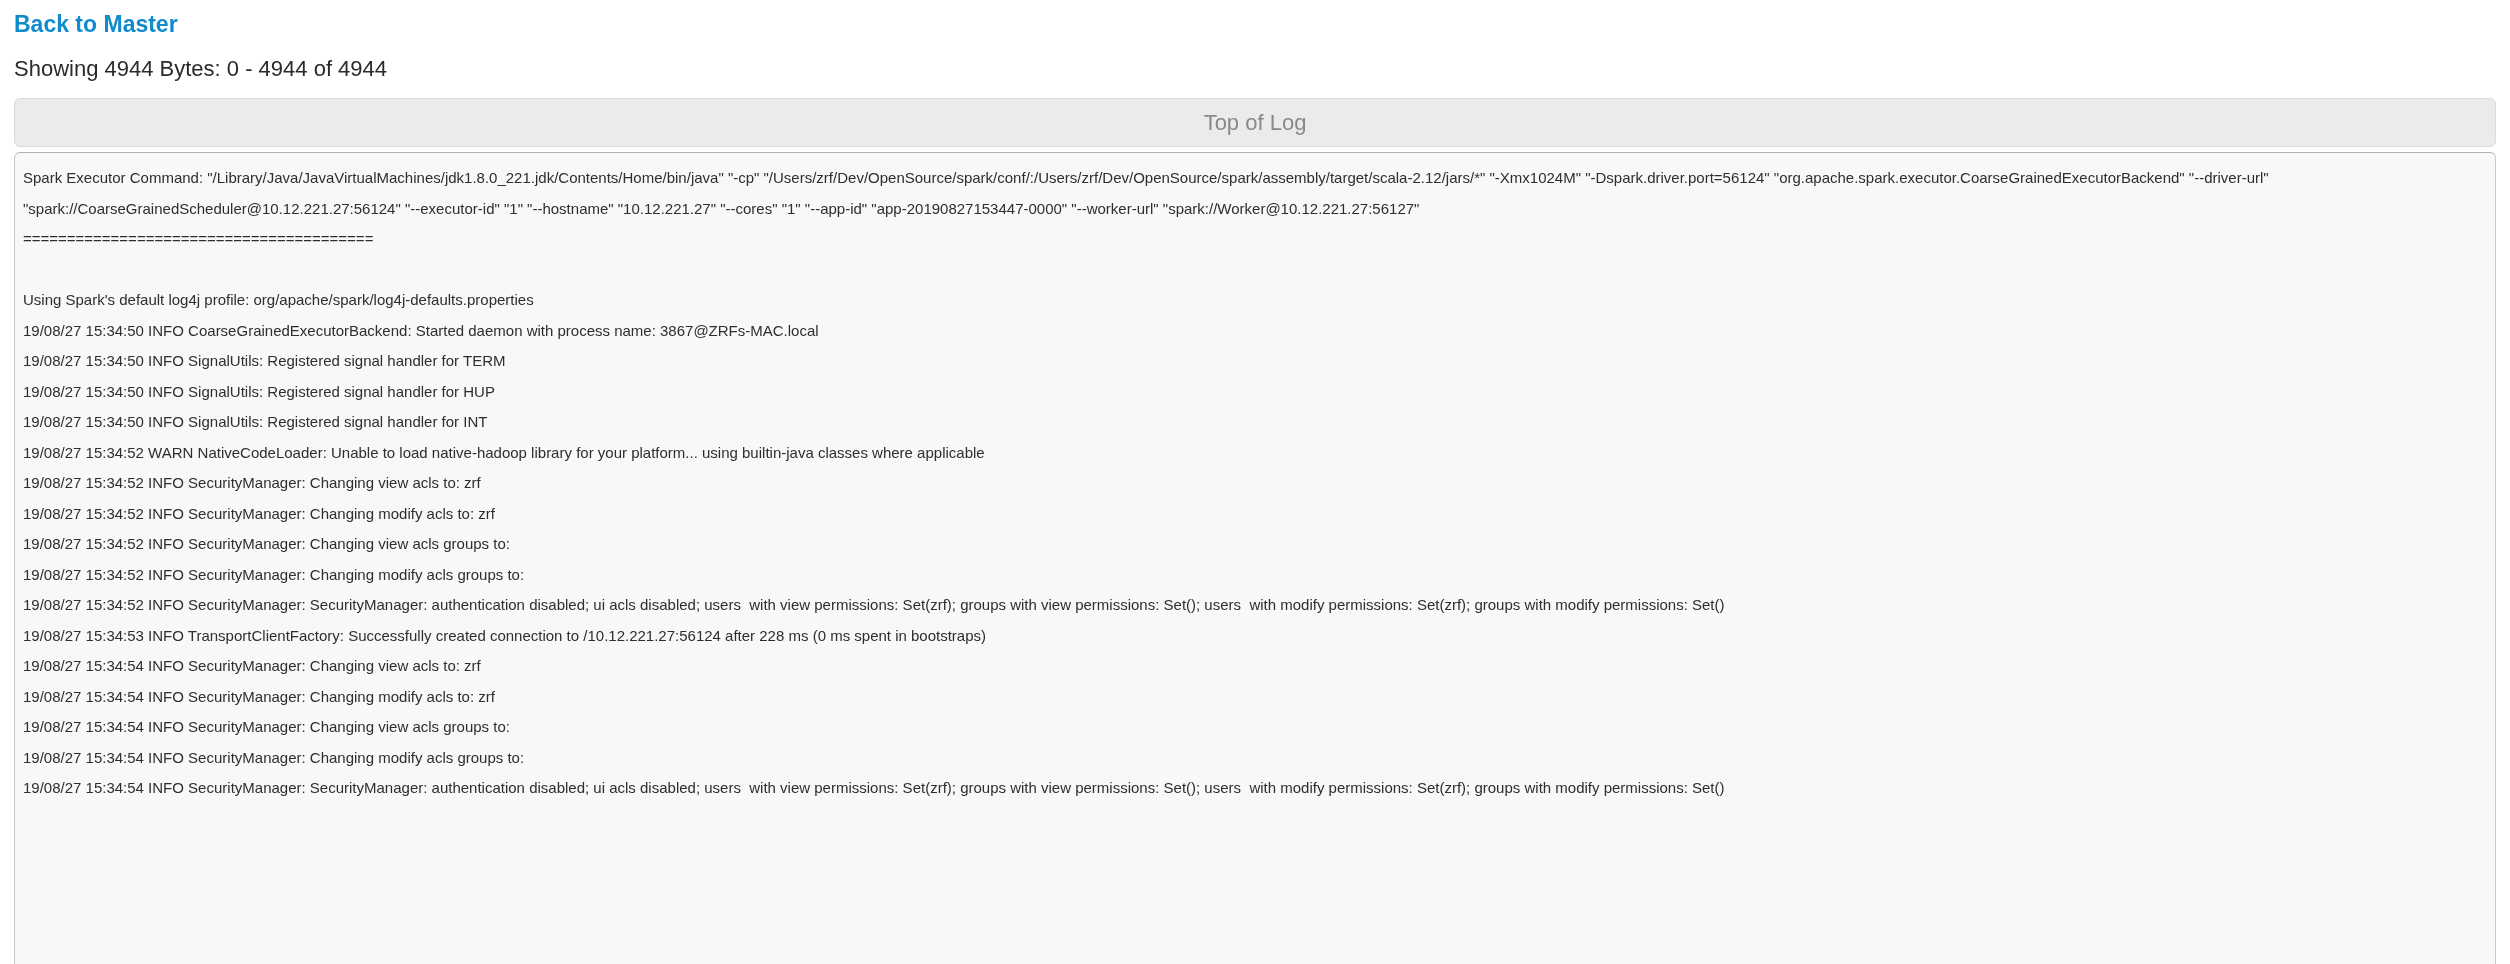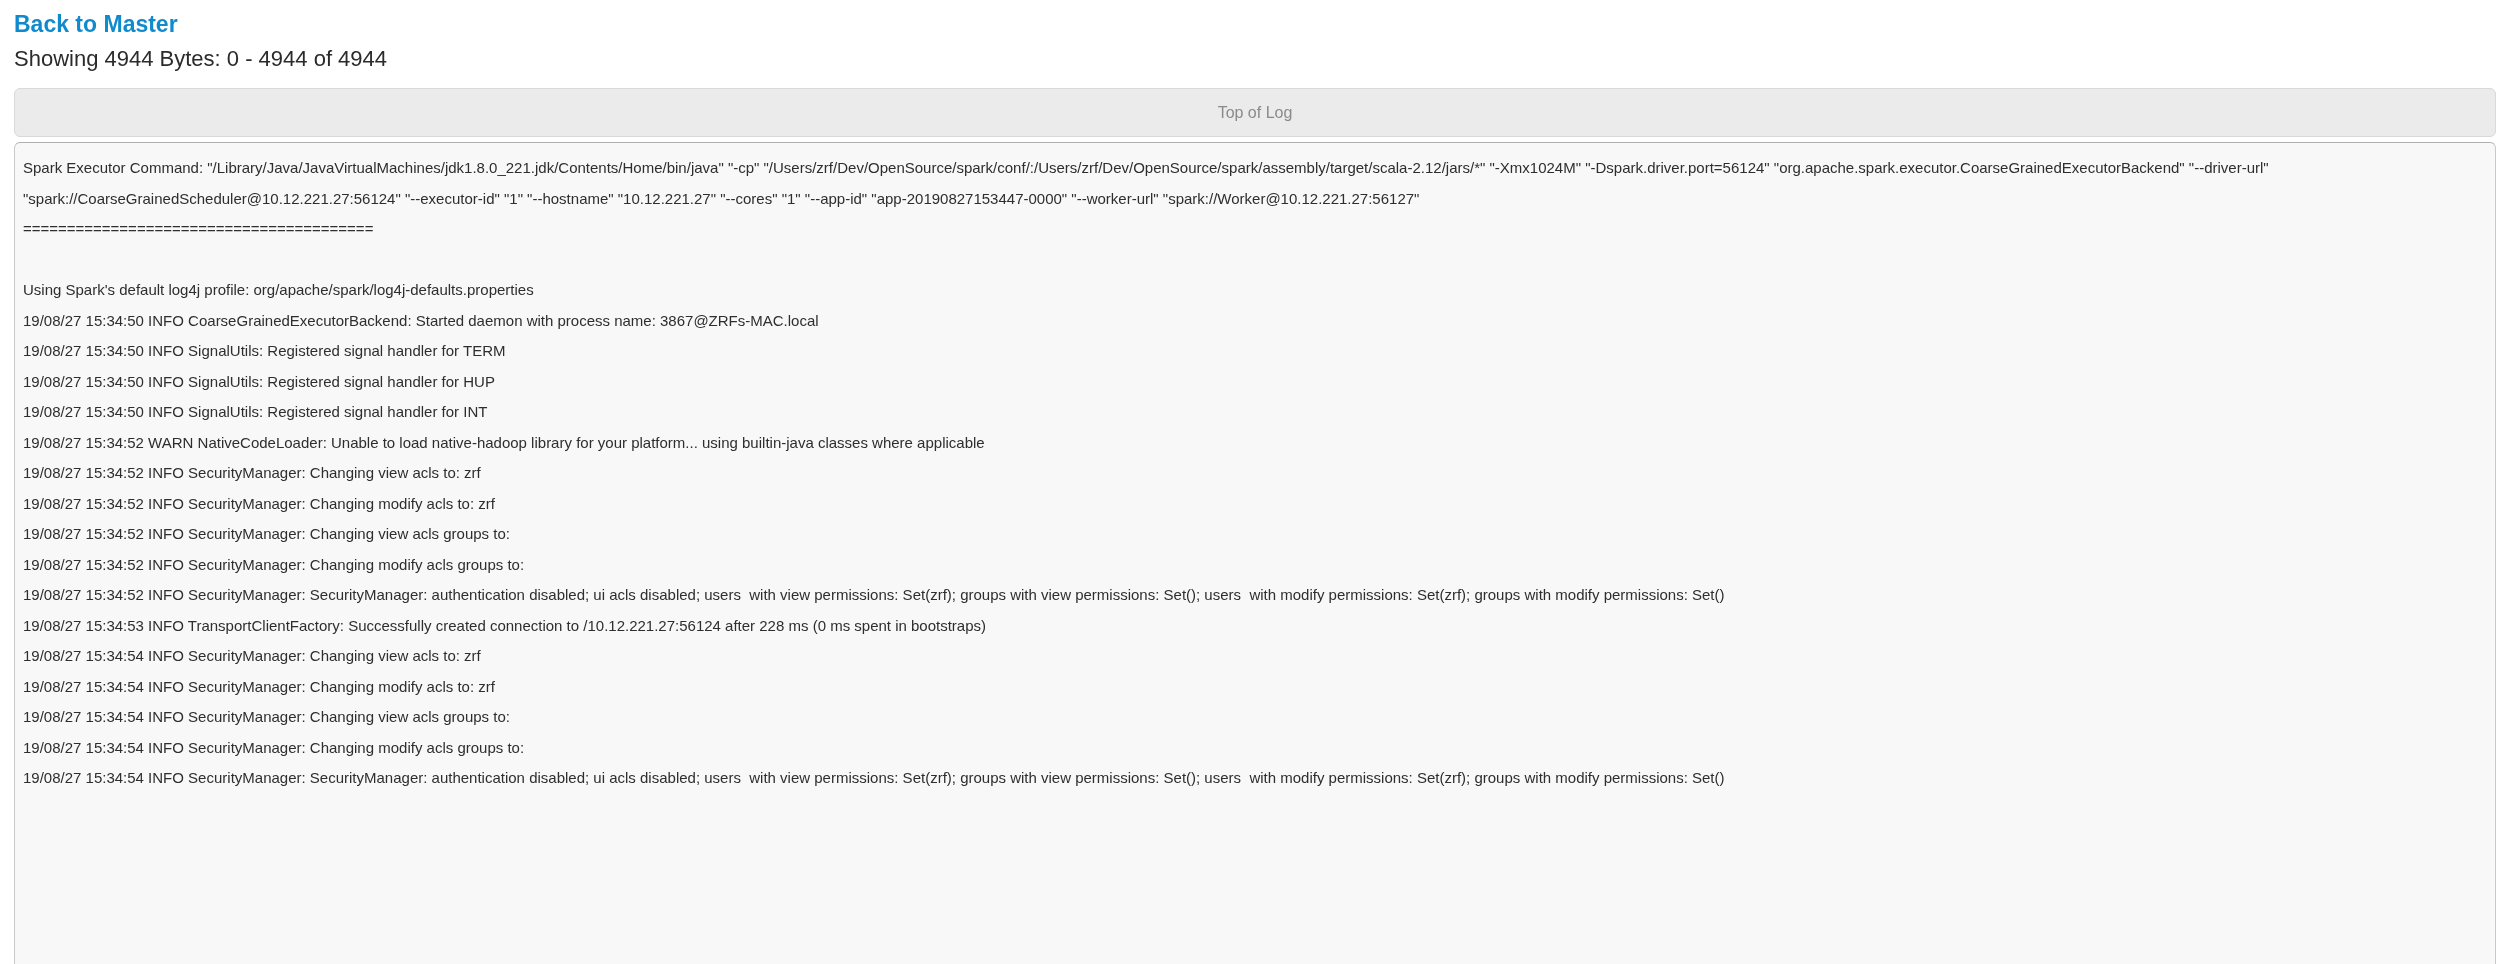--- a/index.html
+++ b/index.html
@@ -32,38 +32,38 @@
     margin-top: 10px;
     font-size: 23px;
     font-weight: 600;
     line-height: 28px;
     color: var(--link-blue);
     text-decoration: none;
     cursor: pointer;
     text-align: center;
   }
   .byte-info {
-    margin-top: 7px;
+    margin-top: 17px;
     font-size: 22px;
     line-height: 27px;
     color: var(--text-dark);
   }
   .top-bar {
     margin-top: 16px;
     height: 49px;
     background: var(--bar-bg);
     border: 1px solid var(--bar-border);
     border-radius: 6px;
     display: flex;
     align-items: center;
     justify-content: center;
     cursor: pointer;
   }
   .top-bar span {
-    font-size: 16px;
+    font-size: 22px;
     color: var(--bar-text);
   }
   .log-box {
     margin-top: 5px;
     height: 1400px; 
     background: var(--log-bg);
     border: 1px solid var(--log-border);
     border-top-color: var(--log-border-top);
     border-radius: 6px;
     padding: 10px 8px;

